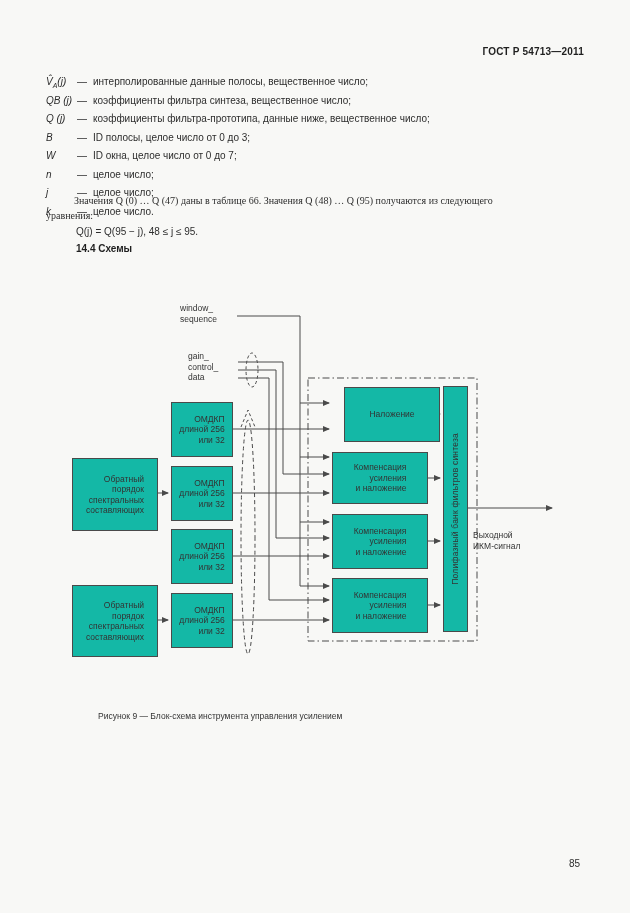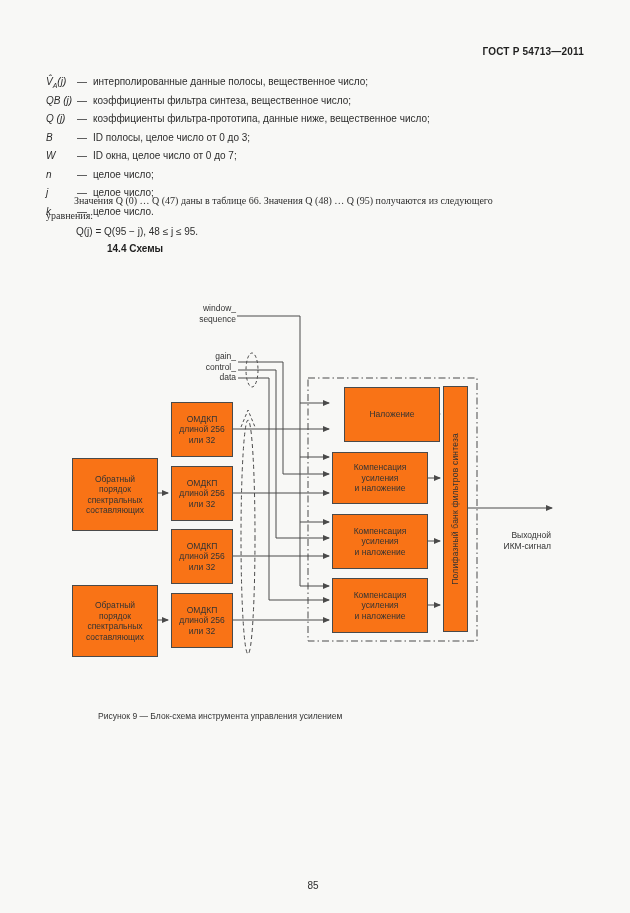--- a/index.html
+++ b/index.html
@@ -19,41 +19,41 @@
   .def-row { display:flex; line-height:14.5px; font-size:10px; }
   .def-sym { width:31px; font-style:italic; flex:0 0 auto; }
   .def-sym sub { font-size:7px; font-style:italic; }
   .def-dash { width:16px; flex:0 0 auto; }
   .def-text { flex:1; }
   .para {
     position:absolute; left:46px; top:194px; width:540px;
     font-size:10px; line-height:14.6px; white-space:pre-line; text-indent:28px;font-family:Liberation Serif, serif;
   }
   .equation { position:absolute; left:76px; top:226px; font-size:10px; }
-  .heading { position:absolute; left:76px; top:243px; font-size:10px; font-weight:bold; color:#1f1f1f;margin-left:31px; }
+  .heading { position:absolute; left:76px; top:243px; font-size:10px; font-weight:bold; color:#1f1f1f; }
 
   svg.wires { position:absolute; left:0; top:0; width:630px; height:913px; }
 
   .box {
-    position:absolute; border:1px solid #4a4a4a; background:#f97316;
+    position:absolute; border:1px solid #4a4a4a; background:#14b8a6;
     display:flex; align-items:center; justify-content:center;
-    text-align:center; font-size:8.5px; line-height:10.5px;
+    text-align:right; font-size:8.5px; line-height:10.5px;
     white-space:pre-line; color:#333; box-sizing:border-box;
   }
   .vert-box span {
     writing-mode:vertical-rl; transform:rotate(180deg);
     font-size:8.5px; letter-spacing:0.2px;
   }
   .lbl {
-    position:absolute; text-align:right; font-size:8.5px; line-height:10.5px;
+    position:absolute; text-align:left; font-size:8.5px; line-height:10.5px;
     white-space:pre-line; color:#333;
   }
   .caption { position:absolute; left:98px; top:711px; width:434px; text-align:left;
     font-size:8.5px; color:#333; }
-  .page-num { position:absolute; top:880px; left:46px; right:50px; text-align:center;
+  .page-num { position:absolute; top:858px; left:46px; right:50px; text-align:right;
     font-size:10px; color:#2d2d2d; }
 </style>
 </head>
 <body>
 
 <div class="page">
 
   <div class="hdr">ГОСТ Р 54713—2011</div>
 
   <div class="defs">

